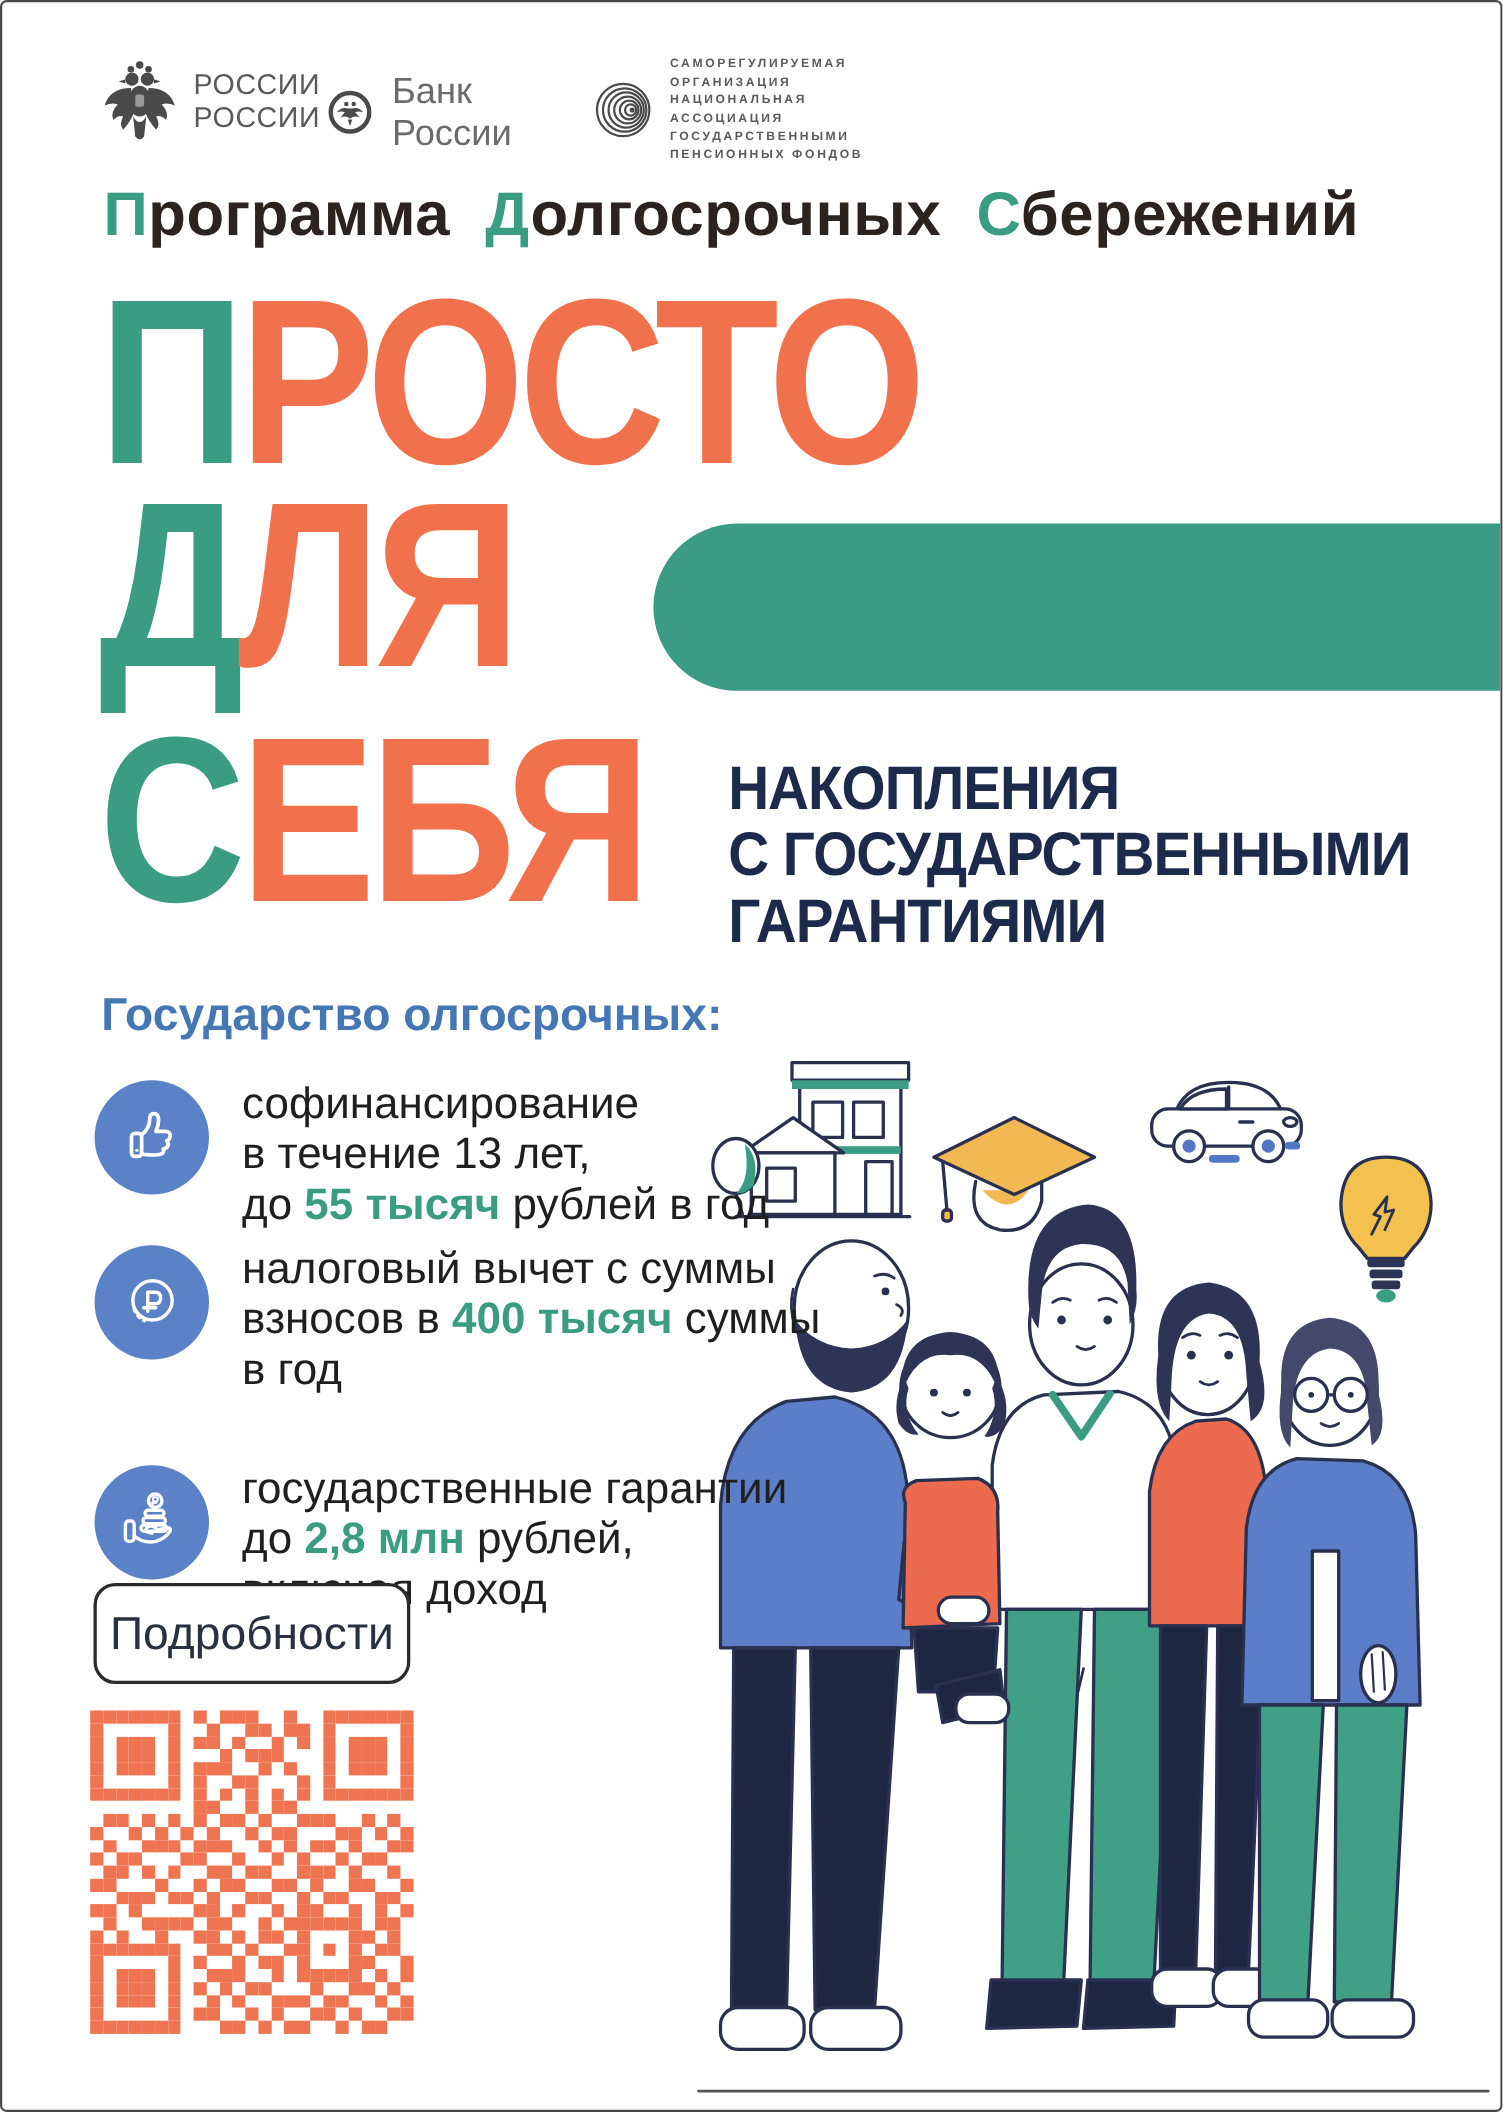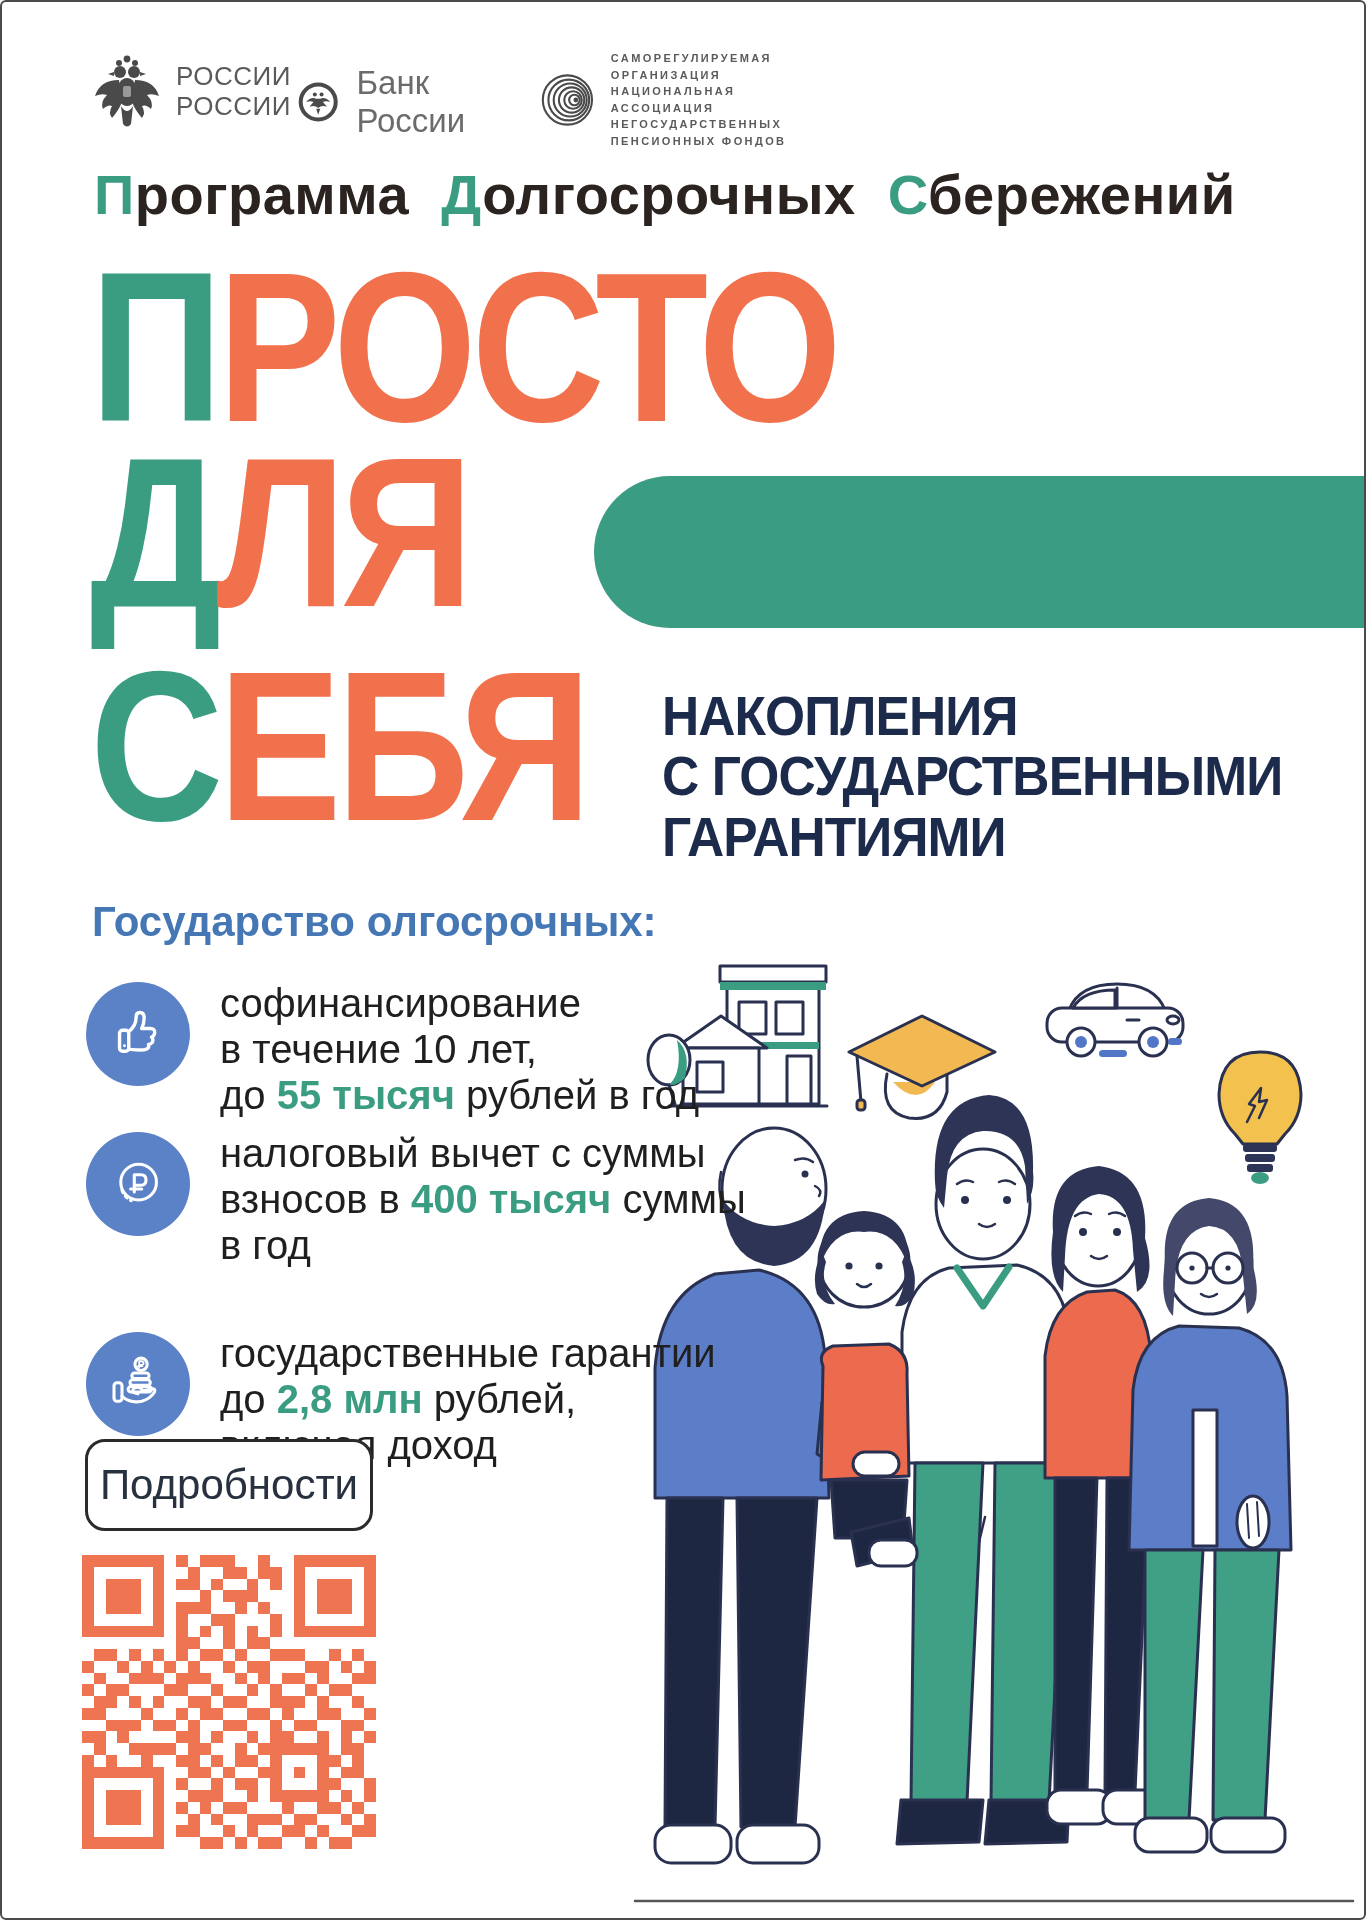--- a/index.html
+++ b/index.html
@@ -127,21 +127,21 @@
           <circle cx="43" cy="39" r="23.5"></circle>
           <circle cx="45" cy="39" r="18"></circle>
           <circle cx="47" cy="39" r="12.5"></circle>
           <circle cx="49" cy="39" r="7.5"></circle>
         </g>
         <circle cx="51" cy="39" r="3.4" fill="#4a4a4a"></circle>
       </svg>
       <div class="ltext">
         <div>САМОРЕГУЛИРУЕМАЯ ОРГАНИЗАЦИЯ</div>
         <div>НАЦИОНАЛЬНАЯ АССОЦИАЦИЯ</div>
-        <div>НЕГОСУДАРСТВЕННЫХ</div>
+        <div>ГОСУДАРСТВЕННЫМИ</div>
         <div>ПЕНСИОННЫХ ФОНДОВ</div>
       </div>
     </div>
   </div>
 
   <div class="program-title">
     <span class="pt-word"><span class="accent-teal">П</span><span>рограмма</span></span>
     <span class="pt-word"><span class="accent-teal">Д</span><span>олгосрочных</span></span>
     <span class="pt-word"><span class="accent-teal">С</span><span>бережений</span></span>
   </div>
@@ -304,21 +304,21 @@
   <div class="benefit b1">
     <div class="b-circle">
       <svg width="64" height="64" viewBox="0 0 104 104" fill="none" stroke="#fff" stroke-width="5.5" stroke-linecap="round" stroke-linejoin="round">
         <rect x="22" y="46" width="15" height="34" rx="5"></rect>
         <circle cx="30" cy="71" r="2.4" fill="#fff" stroke="none"></circle>
         <path d="M37 48 Q49 39 49 24 Q49 17 55 17 Q62 17 62 26 Q62 35 58 43 L72 43 Q80 43 79 51 Q78 56 74 57 Q78 61 75 66 Q72 69 69 69 Q71 75 65 77 Q59 79 40 77 L37 76"></path>
       </svg>
     </div>
     <div class="b-text">
         <div class="b-line"><span>софинансирование</span></div>
-        <div class="b-line"><span>в течение 10 лет,</span></div>
+        <div class="b-line"><span>в течение 13 лет,</span></div>
         <div class="b-line"><span>до </span><span class="accent">55 тысяч</span><span> рублей в год</span></div>
       </div>
   </div>
 
   <div class="benefit b2">
     <div class="b-circle">
       <svg width="64" height="64" viewBox="0 0 104 104" fill="none" stroke="#fff" stroke-width="5" stroke-linecap="round" stroke-linejoin="round">
         <circle cx="53" cy="49" r="29"></circle>
         <path d="M26 62 Q30 74 41 79" stroke-dasharray="4 7"></path>
         <path d="M46 37 L57 37 Q65 37 65 45.5 Q65 54 57 54 L46 54 L46 37 M46 54 L46 65 M40 60 L58 60"></path>

